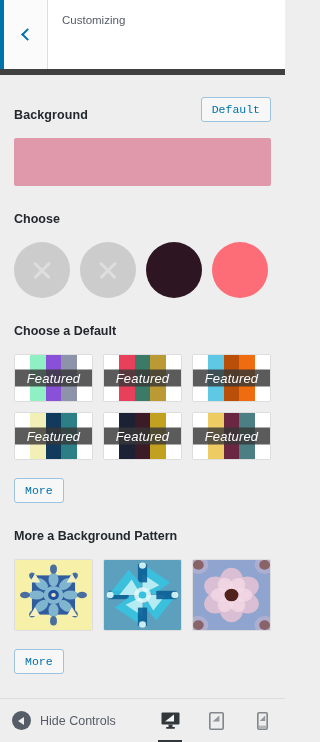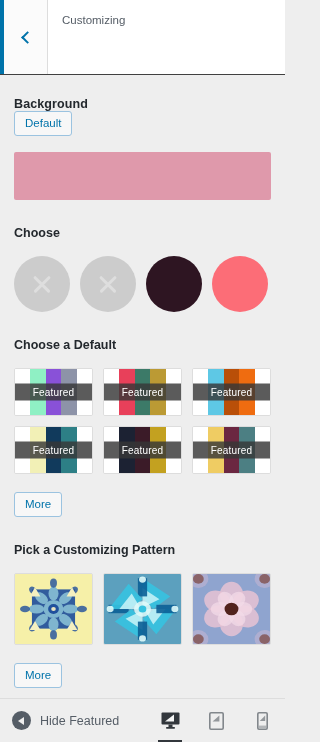--- a/index.html
+++ b/index.html
@@ -15,21 +15,21 @@
     background: #eeeeee;
     display: flex; flex-direction: column;
   }
 
   
   .header {
     position: relative;
     display: flex; align-items: stretch;
     height: 75px;
     background: #ffffff;
-    border-bottom: 1px solid #404040;
+    border-bottom: 6px solid #404040;
     flex: 0 0 auto;
   }
   .accent-bar {
     width: 4px; background: #0073aa; flex: 0 0 auto;
   }
   .back-btn {
     width: 44px; flex: 0 0 auto;
     background: #fbfbfb;
     border-right: 1px solid #dddddd;
     display: flex; align-items: center; justify-content: center;
@@ -43,27 +43,26 @@
     margin-left: 3px;
   }
   .header-text { padding: 13px 0 0 14px; }
   .crumb { font-size: 11.5px; color: #555d66; line-height: 15px; }
   .title  { font-size: 19px; color: #444444; line-height: 26px; font-weight: 400; }
 
   
   .body { flex: 1 1 auto; padding: 0 14px; overflow: hidden; position: relative; }
 
   .sec-head {
-    display: flex; align-items: flex-start; justify-content: space-between;
+    display: flex; align-items: flex-end; justify-content: space-between;
     padding-top: 22px;
-    flex-direction: column;
   }
   .sec-title { font-size: 12.5px; font-weight: bold; color: #23282d; letter-spacing: .1px; }
   .btn {
-    font-family: Liberation Sans, sans-serif;
+    font-family: Liberation Mono, monospace;
     font-size: 11.5px; color: #0073aa;
     background: #f7f7f7;
     border: 1px solid #9bc3e0;
     border-radius: 3px;
     padding: 4px 10px;
     cursor: pointer;
     line-height: 15px;
   }
 
   .bg-swatch {
@@ -103,21 +102,21 @@
   }
   .stripe { flex: 1 1 0; height: 100%; }
   .featured-bar {
     position: absolute; left: 0; right: 0; top: 50%;
     transform: translateY(-50%);
     height: 17px;
     background: rgba(55,55,55,.82);
     display: flex; align-items: center; justify-content: center;
   }
   .featured-bar span {
-    font-size: 10px; color: #ffffff; letter-spacing: .2px; white-space: nowrap;
+    font-size: 13px; color: #ffffff; letter-spacing: .2px; white-space: nowrap; font-style: italic;
   }
 
   .more-wrap { margin-top: 18px; }
 
   
   .pat-grid {
     display: grid; grid-template-columns: repeat(3, 1fr);
     gap: 10px; margin-top: 16px;
   }
   .pattern {
@@ -262,21 +261,21 @@
           <div class="stripe" style="background: rgb(255, 255, 255);"></div>
           <div class="featured-bar">
             <span>Featured</span>
           </div>
         </div>
       </div>
     <div class="more-wrap">
       <button class="btn">More</button>
     </div>
 
-    <div class="sub-title">Pick a Customizing Pattern</div>
+    <div class="sub-title">More a Background Pattern</div>
     <div class="pat-grid" id="pattern-grid">
         <div class="pattern">
           <svg viewBox="0 0 100 100" preserveAspectRatio="none">
             <rect x="0" y="0" width="100" height="100" fill="#f6f0a8"></rect>
             <rect x="22" y="22" width="56" height="56" fill="#1f4f9c" opacity=".92"></rect>
             <g transform="rotate(0 50 50)">
               <ellipse cx="50" cy="28" rx="6.5" ry="10" fill="#7fb5cf"></ellipse>
               <ellipse cx="50" cy="13" rx="4.5" ry="6.5" fill="#1f4f9c" opacity=".8"></ellipse>
             </g>
             <g transform="rotate(45 50 50)">
@@ -403,21 +402,21 @@
       <button class="btn">More</button>
     </div>
 
   </div>
 
   <div class="footer">
     <div class="hide-ctrl">
       <span class="circ-arrow">
           <i></i>
         </span>
-      <span class="hide-label">Hide Featured</span>
+      <span class="hide-label">Hide Controls</span>
     </div>
     <div class="devices">
       <div class="dev active">
         <svg width="19" height="17" viewBox="0 0 19 17">
           <rect x="0.5" y="0.5" width="18" height="12" rx="1" fill="#32373c"></rect>
           <path d="M4 9.5 L13 2.5 L13 9.5 Z" fill="#ffffff" opacity="0.95"></path>
           <rect x="7.5" y="12.5" width="4" height="2.6" fill="#32373c"></rect>
           <rect x="5" y="15" width="9" height="1.8" rx="0.8" fill="#32373c"></rect>
         </svg>
       </div>

